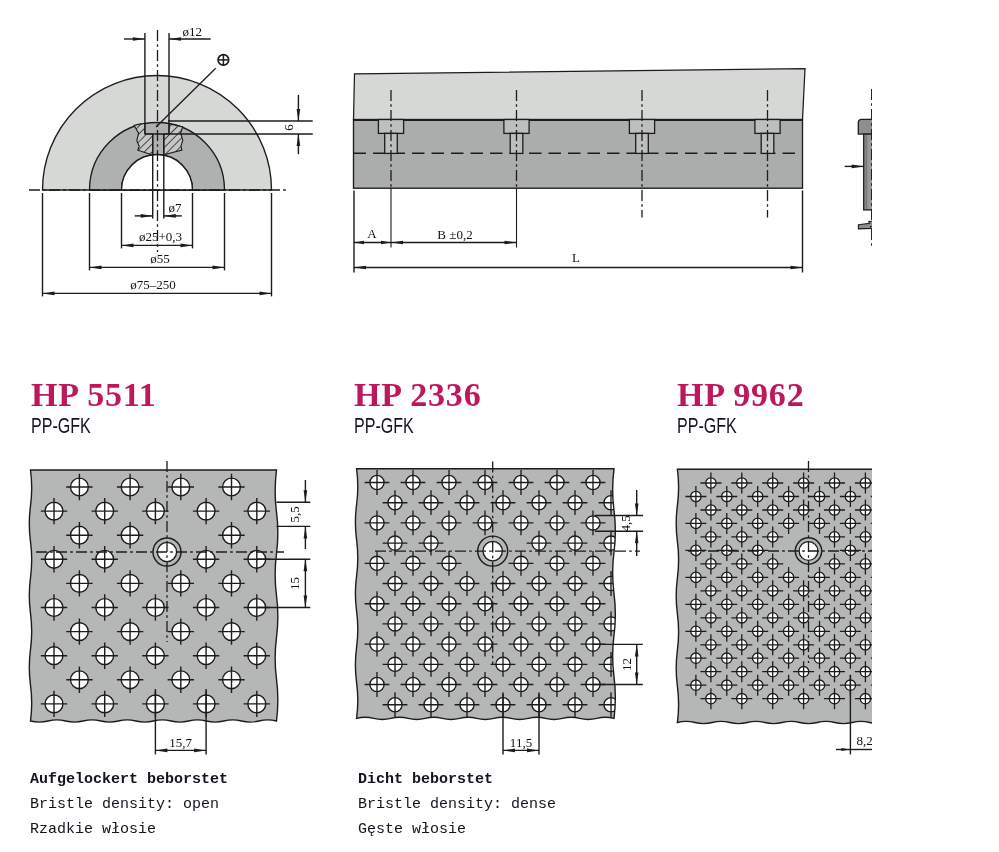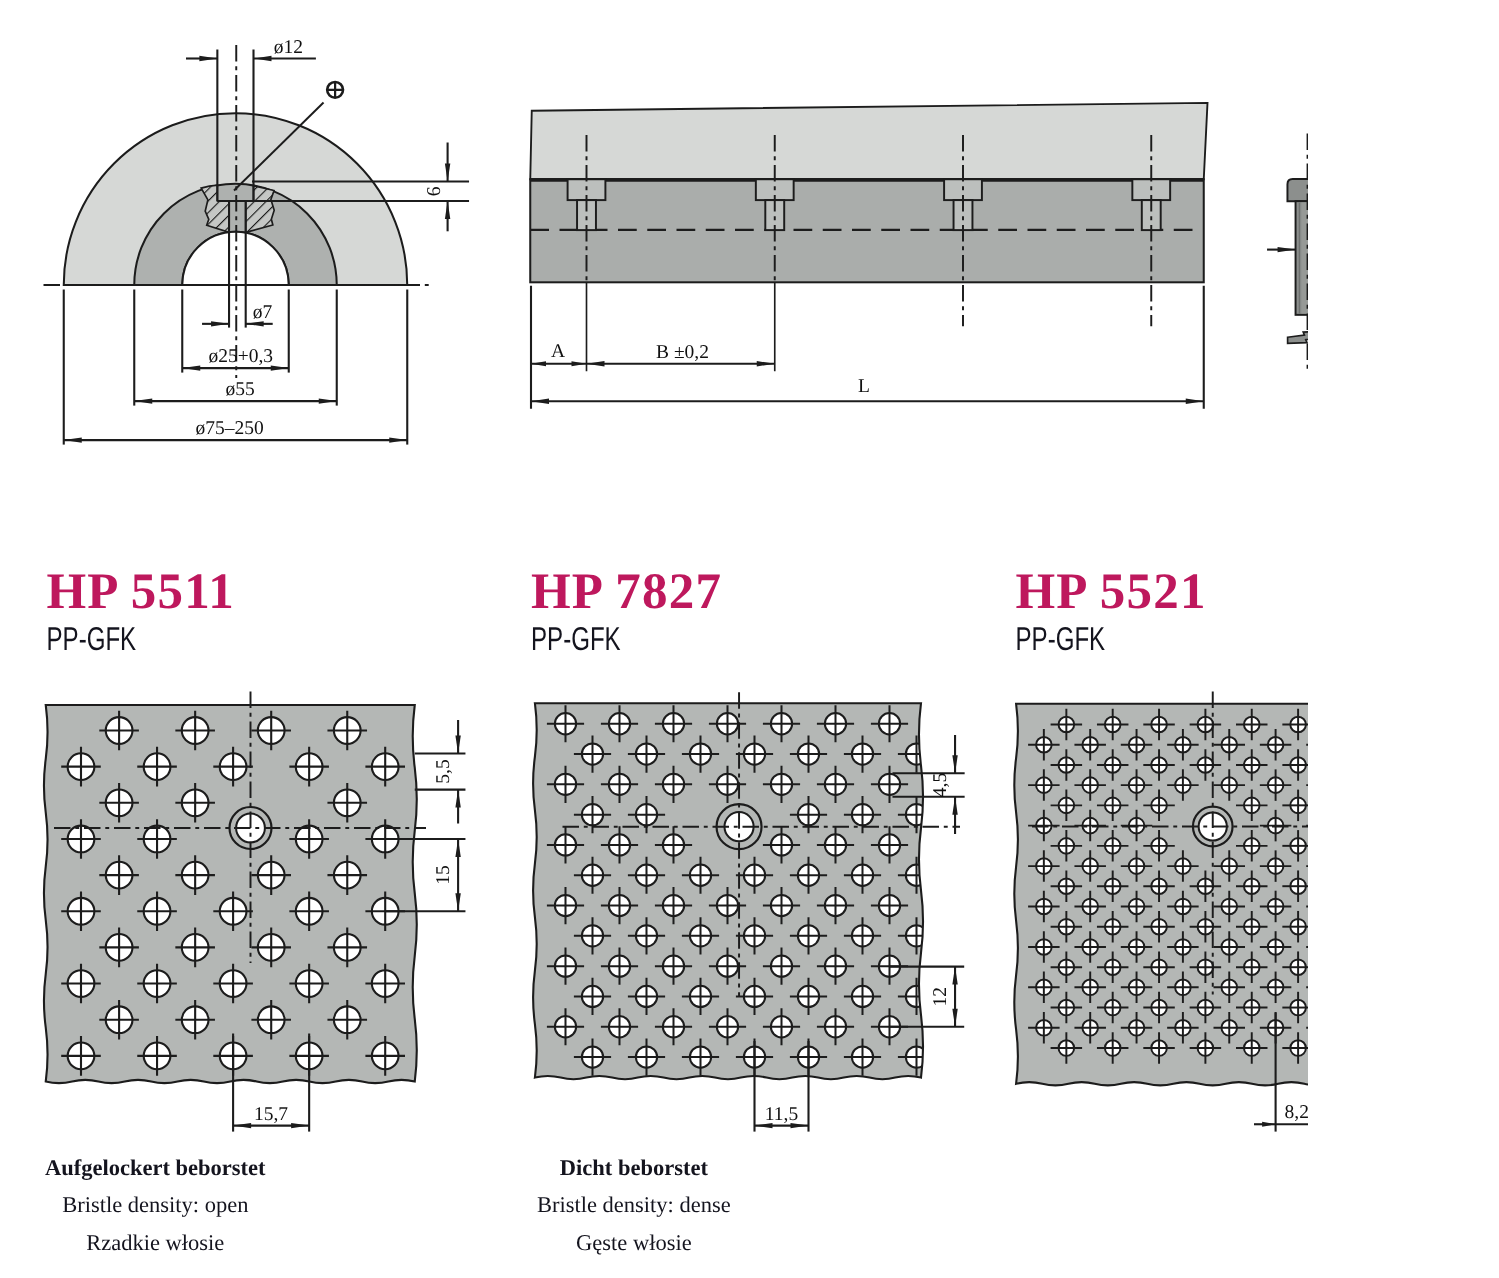--- a/index.html
+++ b/index.html
@@ -3,22 +3,22 @@
 <meta charset="utf-8">
 <style>
   html,body { margin:0; padding:0; background:#fff; }
   #page { position:relative; width:872px; height:852px; background:#fff; overflow:hidden;
           font-family:"Liberation Sans", sans-serif; }
   svg { position:absolute; left:0; top:0; }
   .hp { position:absolute; font-family:"Liberation Serif", serif; font-weight:bold;
         font-size:34px; color:#be185d; letter-spacing:0.8px; white-space:nowrap; }
   .pp { position:absolute; font-family:"Liberation Sans", sans-serif; font-size:22px;
         color:#14141e; white-space:nowrap; transform:scaleX(0.73); transform-origin:left top; }
-  .desc { position:absolute; font-family:Liberation Serif, serif; font-size:15px;
-        color:#14141e; line-height:25px; white-space:nowrap;text-align:center; }
+  .desc { position:absolute; font-family:Liberation Mono, monospace; font-size:15px;
+        color:#14141e; line-height:25px; white-space:nowrap; }
   .desc b { font-weight:bold; }
 </style>
 </head>
 <body>
 <div id="page">
 <svg width="999" height="852" viewBox="0 0 999 852">
 <defs>
 <pattern id="hat" width="5.5" height="5.5" patternUnits="userSpaceOnUse" patternTransform="rotate(45)">
   <rect width="5.5" height="5.5" fill="#c5c7c5"></rect>
   <line x1="0" y1="0" x2="0" y2="5.5" stroke="#1c1c1c" stroke-width="1.5"></line>
@@ -1171,23 +1171,23 @@
           <polygon points="850.4,749.5 841.4,751.1 841.4,747.9" fill="#1c1c1c"></polygon>
           <line x1="881.3" y1="749.5" x2="895.7" y2="749.5" stroke="#1c1c1c" stroke-width="1.4"></line>
           <polygon points="881.3,749.5 890.3,747.9 890.3,751.1" fill="#1c1c1c"></polygon>
           <text x="864.5" y="745.2" font-family="Liberation Serif, serif" font-size="13.0" fill="#111" text-anchor="middle">8,2</text>
         </g>
 </g>
 </svg>
 
 <div class="hp" style="left:31px; top:376px;">HP 5511</div>
 
-<div class="hp" style="left:354px; top:376px;">HP 7827</div>
-
-<div class="hp" style="left:677px; top:376px;">HP 5521</div>
+<div class="hp" style="left:354px; top:376px;">HP 2336</div>
+
+<div class="hp" style="left:677px; top:376px;">HP 9962</div>
 
 <div class="pp" style="left:31px; top:413px;">PP-GFK</div>
 
 <div class="pp" style="left:354px; top:413px;">PP-GFK</div>
 
 <div class="pp" style="left:677px; top:413px;">PP-GFK</div>
 
 <div class="desc" style="left:30px; top:767px;"><b>Aufgelockert beborstet</b><br>Bristle density: open<br>Rzadkie włosie</div>
 
 <div class="desc" style="left:358px; top:767px;"><b>Dicht beborstet</b><br>Bristle density: dense<br>Gęste włosie</div>

